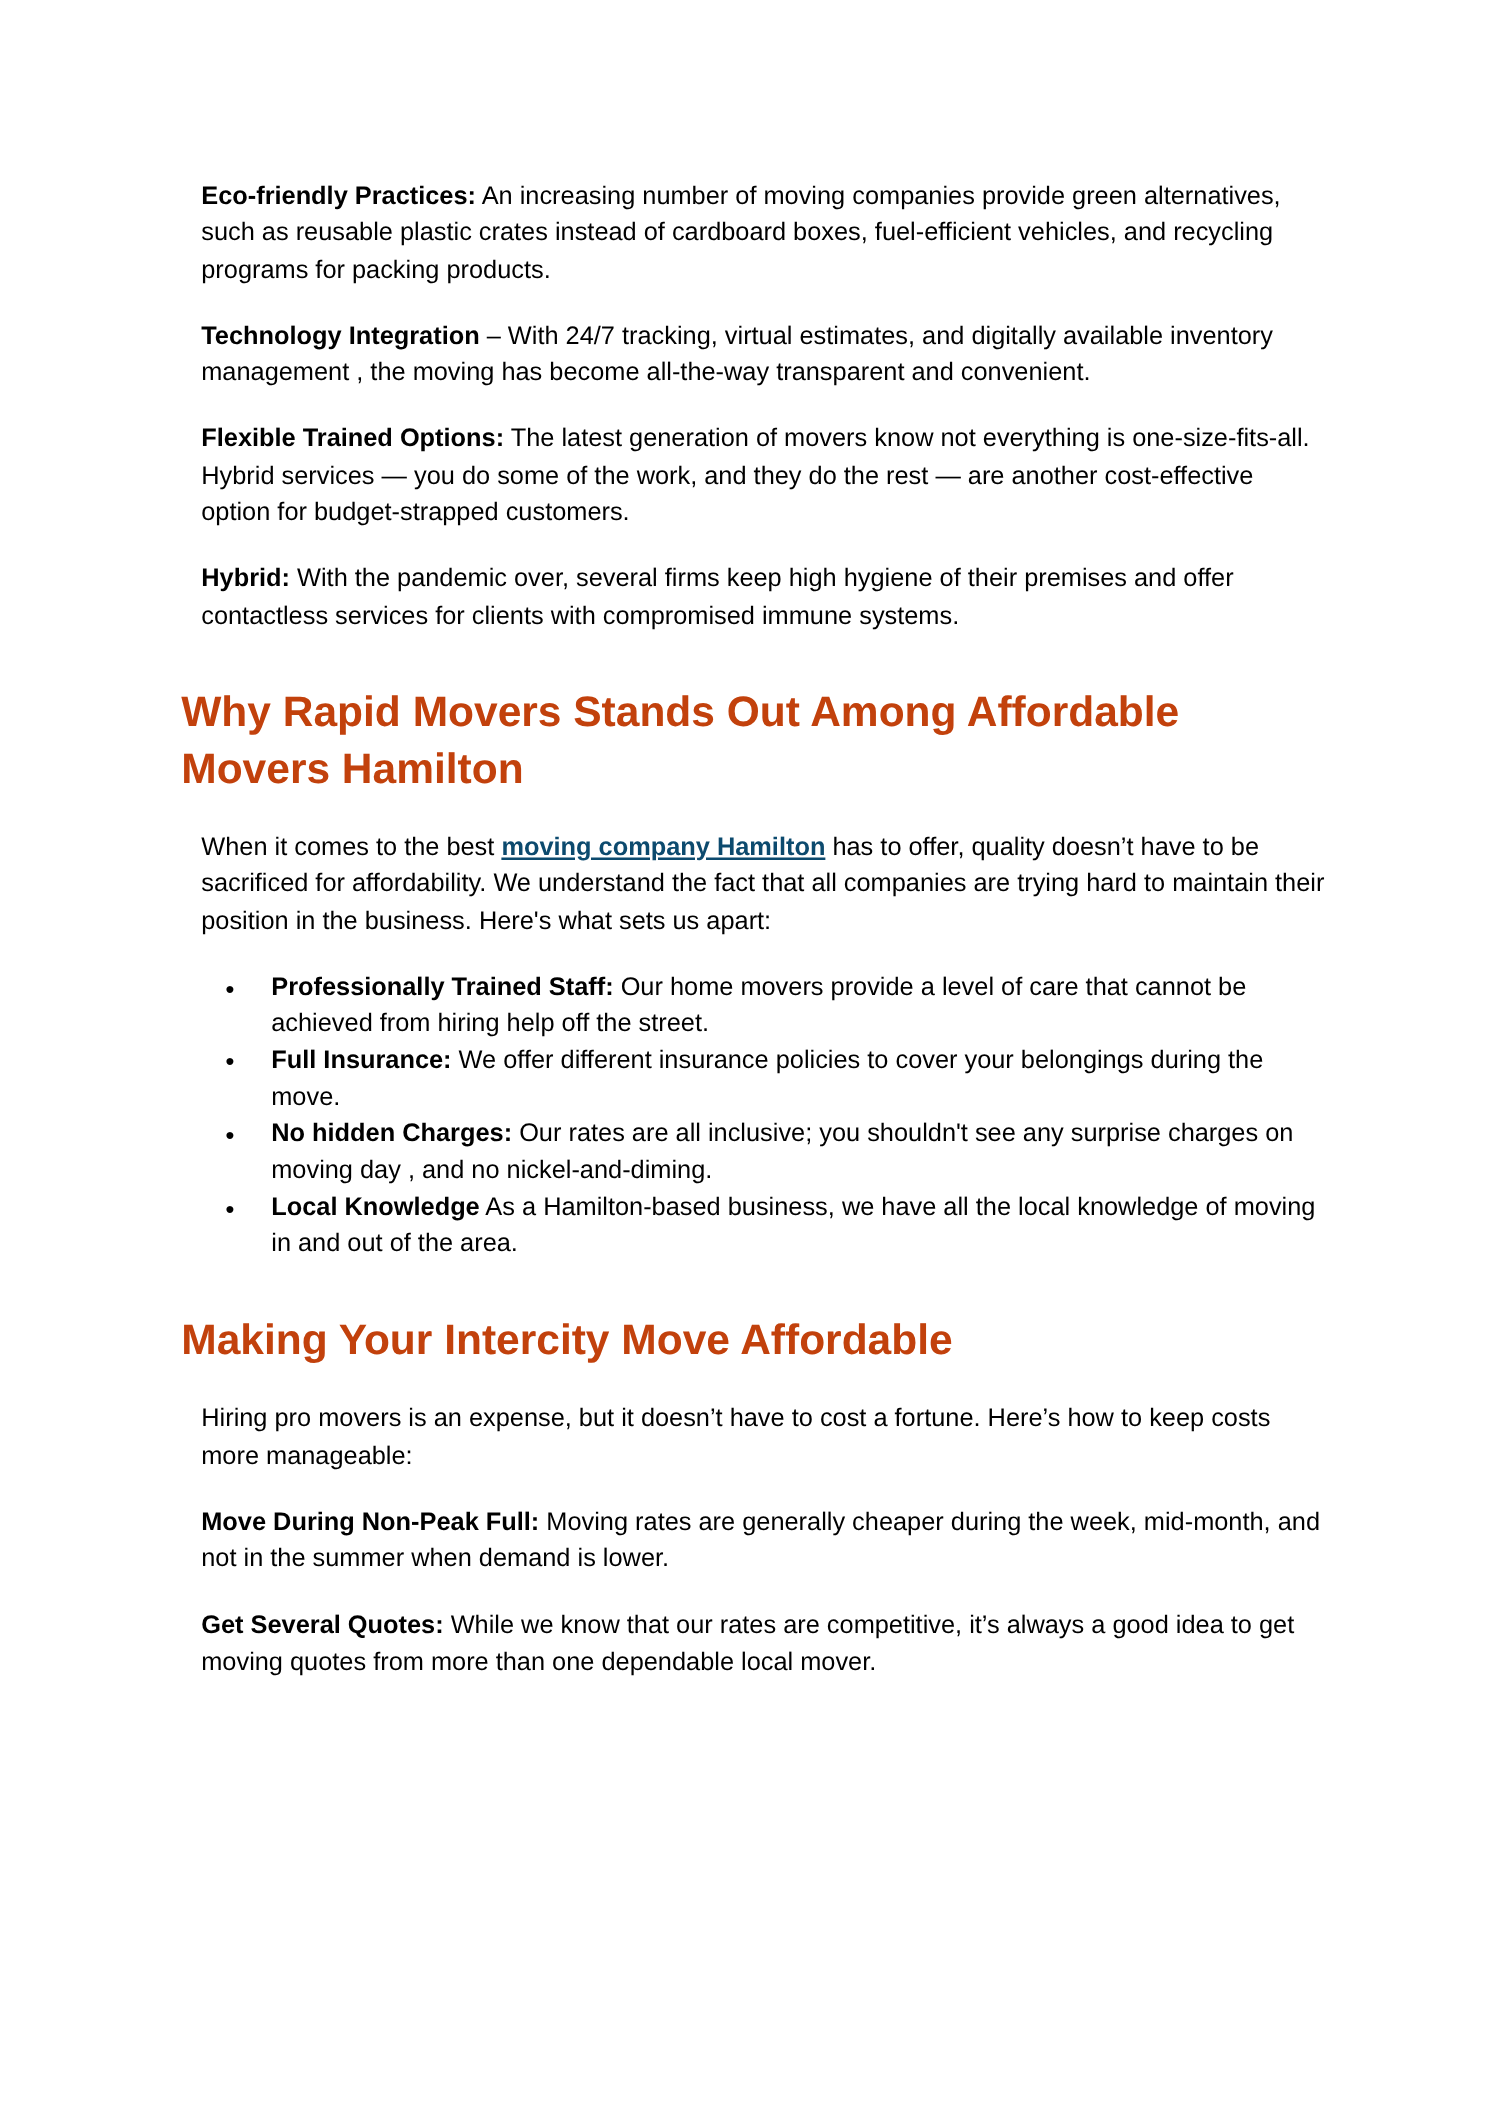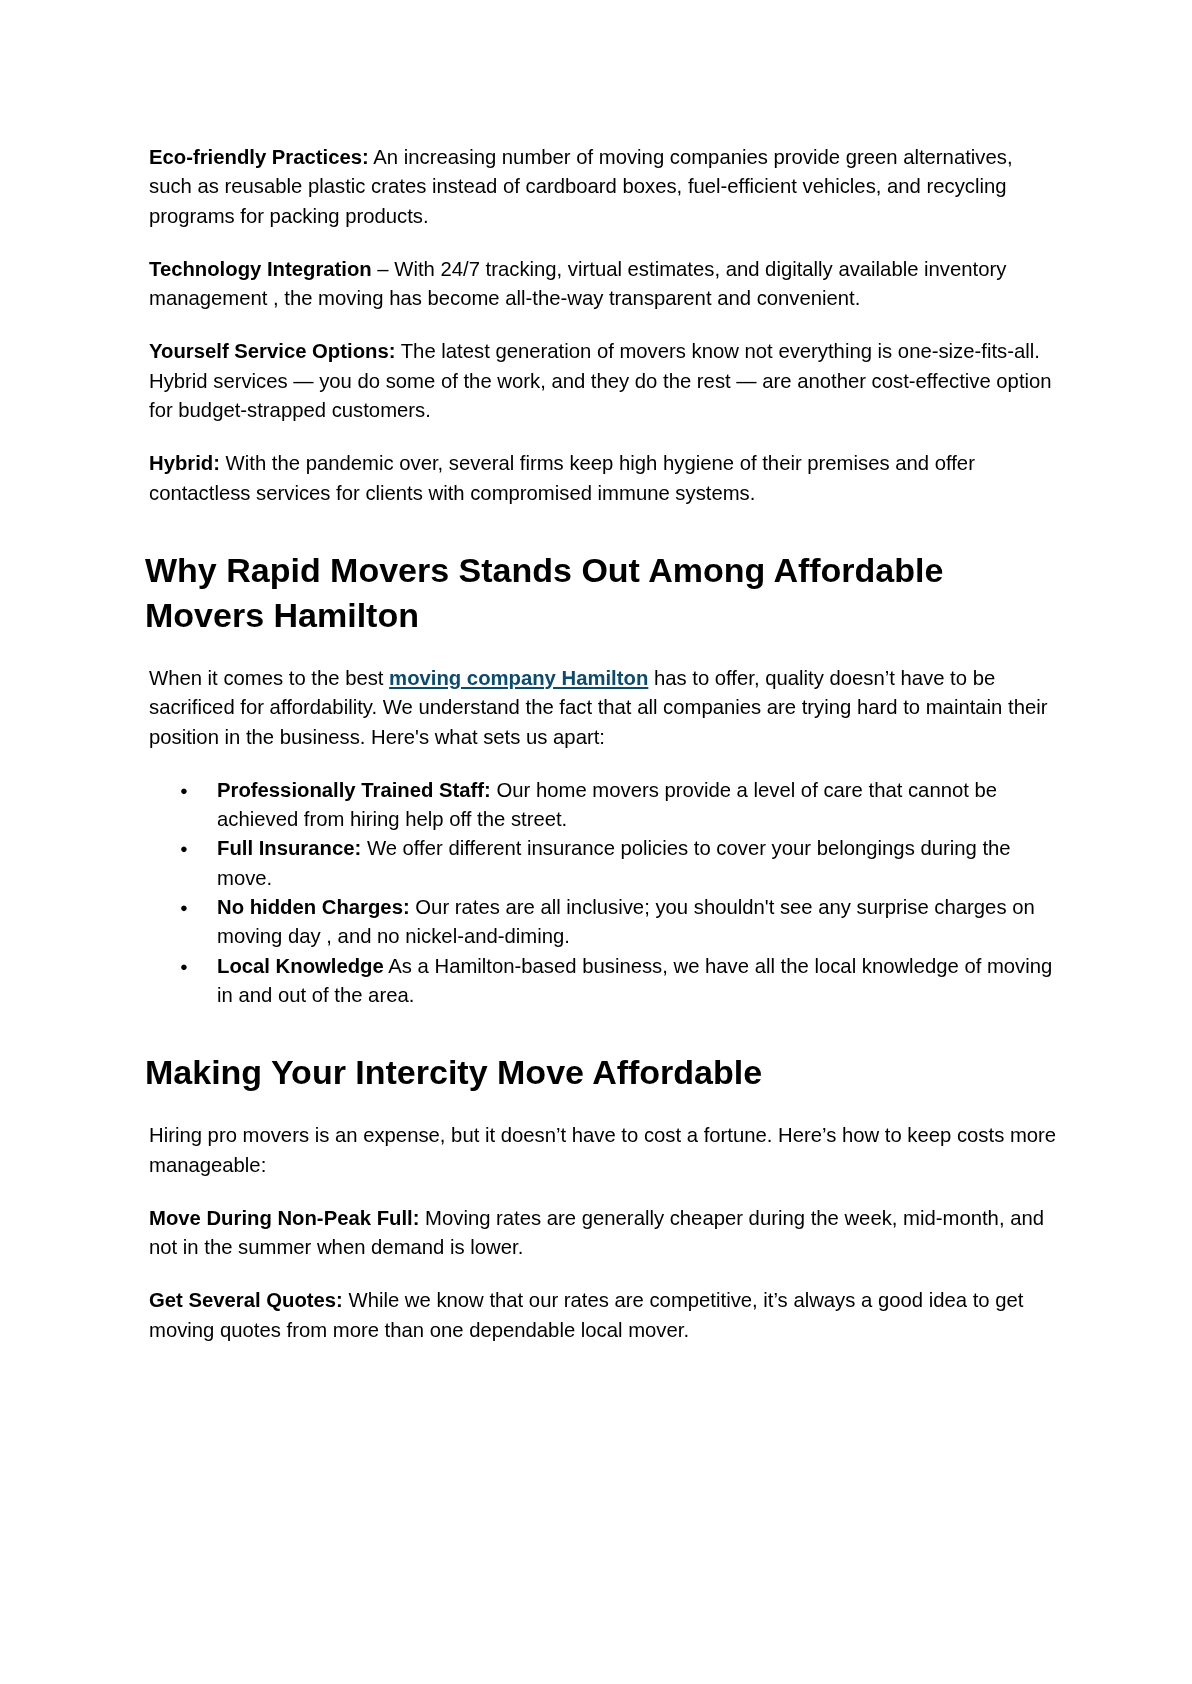--- a/index.html
+++ b/index.html
@@ -2,45 +2,45 @@
 <html><head>
 <meta charset="utf-8">
 <style>
   html, body { margin: 0; padding: 0; background: #ffffff; }
   body { width: 1192px; height: 1684px; position: relative; overflow: hidden; }
   .page {
     position: absolute; left: 145px; top: 143px; width: 915px;
     font-family: "Liberation Sans", sans-serif; color: #000000;
     font-size: 20.3px; line-height: 29.3px;
   }
-  p { margin: 0 0 24px 4px; }
+  p { margin: 0 0 24px 16px; }
   b { font-weight: bold; }
   h2 {
     font-family: "Liberation Sans", sans-serif;
     font-size: 34px; line-height: 45px; font-weight: bold;
-    margin: 40px 0 26px 0; color: #000000;
+    margin: 40px 0 26px 0; color: #c2410c;
   }
   a { color: #0c4a6e; text-decoration: underline; font-weight: bold; }
   ul { margin: 0 0 36px 0; padding-left: 72px; list-style: none; }
   ul li { position: relative; margin: 0; }
   ul li::before {
     content: "\25CF"; position: absolute; left: -37px; top: 0;
     font-size: 13px;
   }
 </style>
 </head>
 <body>
 
 <div class="page">
 
   <p><b>Eco-friendly Practices:</b><span> An increasing number of moving companies provide  green alternatives, such as reusable plastic crates instead of cardboard boxes, fuel-efficient vehicles, and recycling programs for packing products.</span></p>
 
   <p><b>Technology Integration</b><span> – With 24/7 tracking, virtual estimates, and digitally available inventory management  , the moving has become all-the-way transparent and convenient.</span></p>
 
-  <p><b>Yourself Service  Options:</b><span> The latest generation of movers know not everything is one-size-fits-all. Hybrid services — you do some of the work, and they do the  rest — are another cost-effective option for budget-strapped customers.</span></p>
+  <p><b>Flexible Trained  Options:</b><span> The latest generation of movers know not everything is one-size-fits-all. Hybrid services — you do some of the work, and they do the  rest — are another cost-effective option for budget-strapped customers.</span></p>
 
   <p><b>Hybrid:</b><span> With the pandemic over, several firms keep high hygiene of their premises and offer contactless services for clients  with compromised immune systems.</span></p>
 
   <h2>Why Rapid Movers Stands Out Among Affordable Movers Hamilton</h2>
 
   <p><span>When it comes  to the best </span><a href="#">moving company Hamilton</a><span> has to offer, quality doesn’t have to be sacrificed for affordability. We understand the fact that all companies  are trying hard to maintain their position in the business. Here's what sets us apart:</span></p>
 
   <ul>
     <li><b>Professionally Trained Staff:</b><span> Our home movers provide a level of care that cannot be achieved from hiring help  off the street.</span></li>
     <li><b>Full Insurance:</b><span> We offer  different insurance policies to cover your belongings during the move.</span></li>

